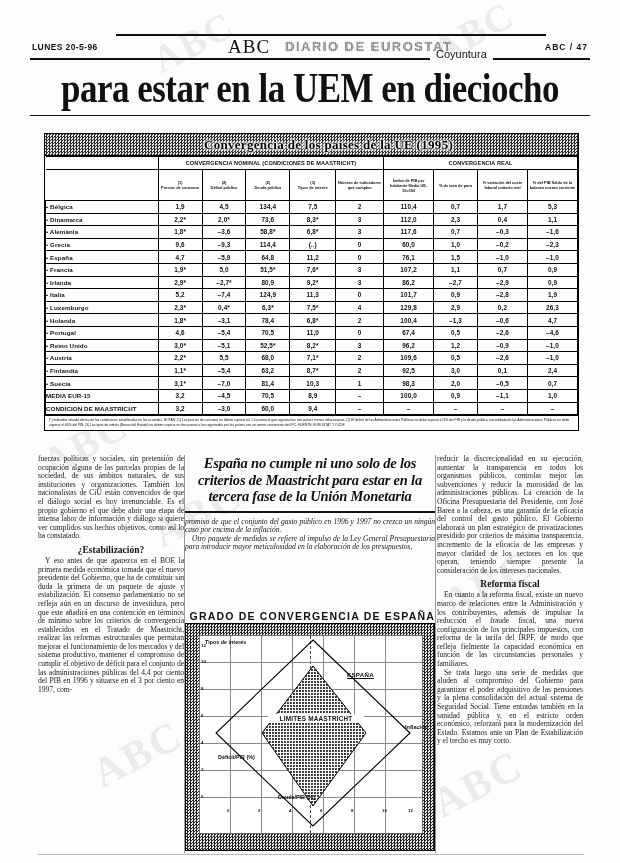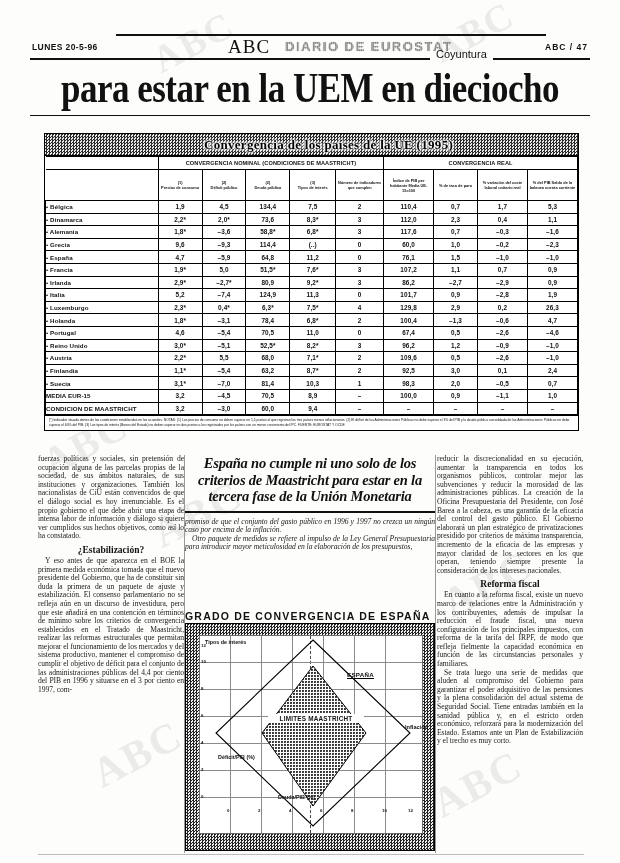--- a/index.html
+++ b/index.html
@@ -83,21 +83,21 @@
   .ptext p.noind{text-indent:0;}
   .sub{font-family:"Liberation Serif",serif;font-weight:bold;font-size:9.5px;
     text-align:center;margin:4px 0 2px;}
   .arthead{font-family:"Liberation Serif",serif;font-weight:bold;font-size:14.5px;
     line-height:16.5px;text-align:center;margin:0 0 6px;letter-spacing:-.2px;}
   .arthead-rule{border-top:2px solid #111;margin-bottom:5px;}
 
   
   .chartbox{position:absolute;left:147px;top:155px;width:250px;height:247px;}
   .chart-title{height:13px;font-family:"Liberation Sans",sans-serif;font-weight:bold;
-    font-size:10.5px;text-align:left;letter-spacing:1.2px;line-height:13px;}
+    font-size:10.5px;text-align:right;letter-spacing:1.2px;line-height:13px;}
   .chart-inner{position:relative;width:250px;height:228px;border:1px solid #000;
     background:#fff;box-sizing:border-box;}
   .chart-frame{position:absolute;inset:0;
     background:repeating-conic-gradient(#222 0% 25%, #f0f0f0 0% 50%) 0 0/3px 3px;}
   .chart-plot{position:absolute;left:13px;top:11px;right:11px;bottom:16px;background:#fff;
     border:1px solid #6b6b6b;}
   .gl{position:absolute;background:#8a8a8a;}
   .gl.v{width:1px;top:0;bottom:0;}
   .gl.h{height:1px;left:0;right:0;}
   .gl.dashh{background:none;border-top:1px dashed #555;height:0;}

